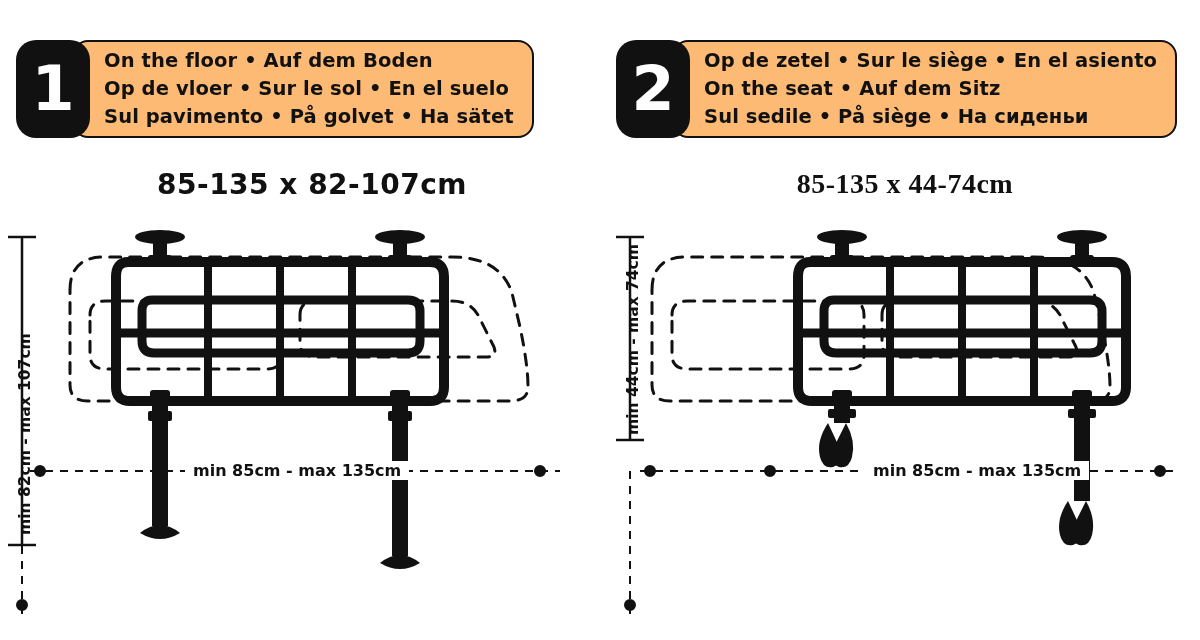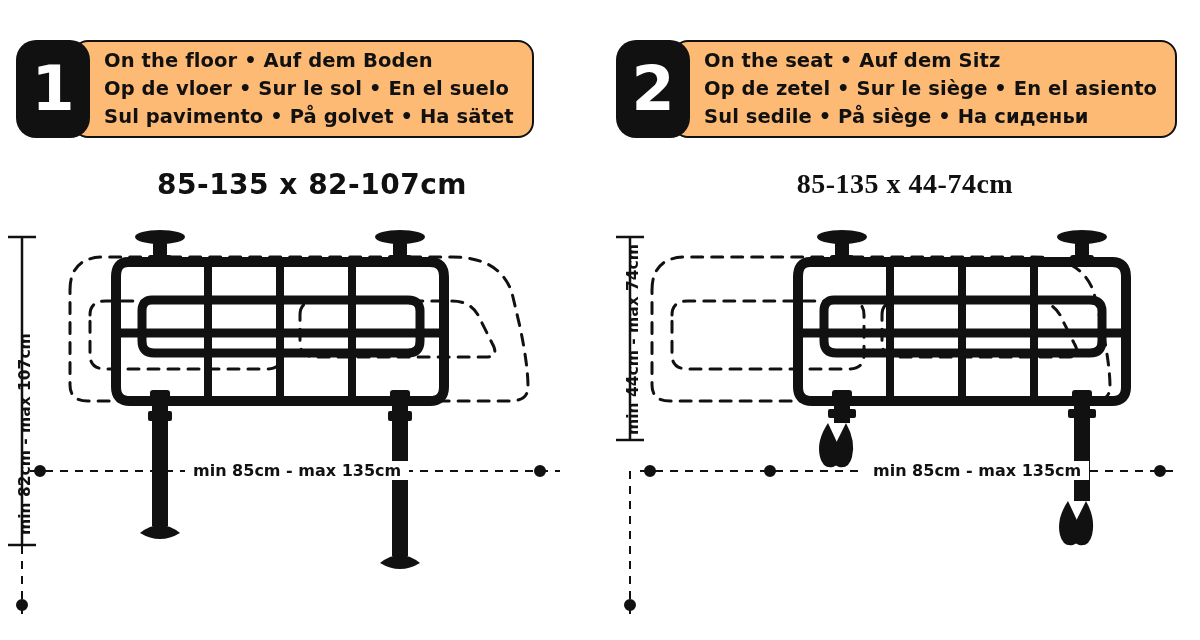--- a/index.html
+++ b/index.html
@@ -172,22 +172,22 @@
 
     <div class="vlabel" style="left:16px;top:320px;transform:rotate(-90deg);">min 82cm - max 107cm</div>
   </div>
 </div>
 
 <div class="panel panel-right">
 
   <div class="header">
     <div class="badge">2</div>
     <div class="caption">
+      <div>Op de zetel • Sur le siège • En el asiento</div>
       <div>On the seat • Auf dem Sitz</div>
-      <div>Op de zetel • Sur le siège • En el asiento</div>
       <div>Sul sedile • På siège • На сиденьи</div>
     </div>
   </div>
 
   <div class="size-title">85-135 x 44-74cm</div>
 
   <div class="drawing">
     <svg width="600" height="420" viewBox="0 0 600 420" xmlns="http://www.w3.org/2000/svg">
 
       <g fill="none" stroke="#111" stroke-width="3" stroke-dasharray="11 9" stroke-linecap="round">

